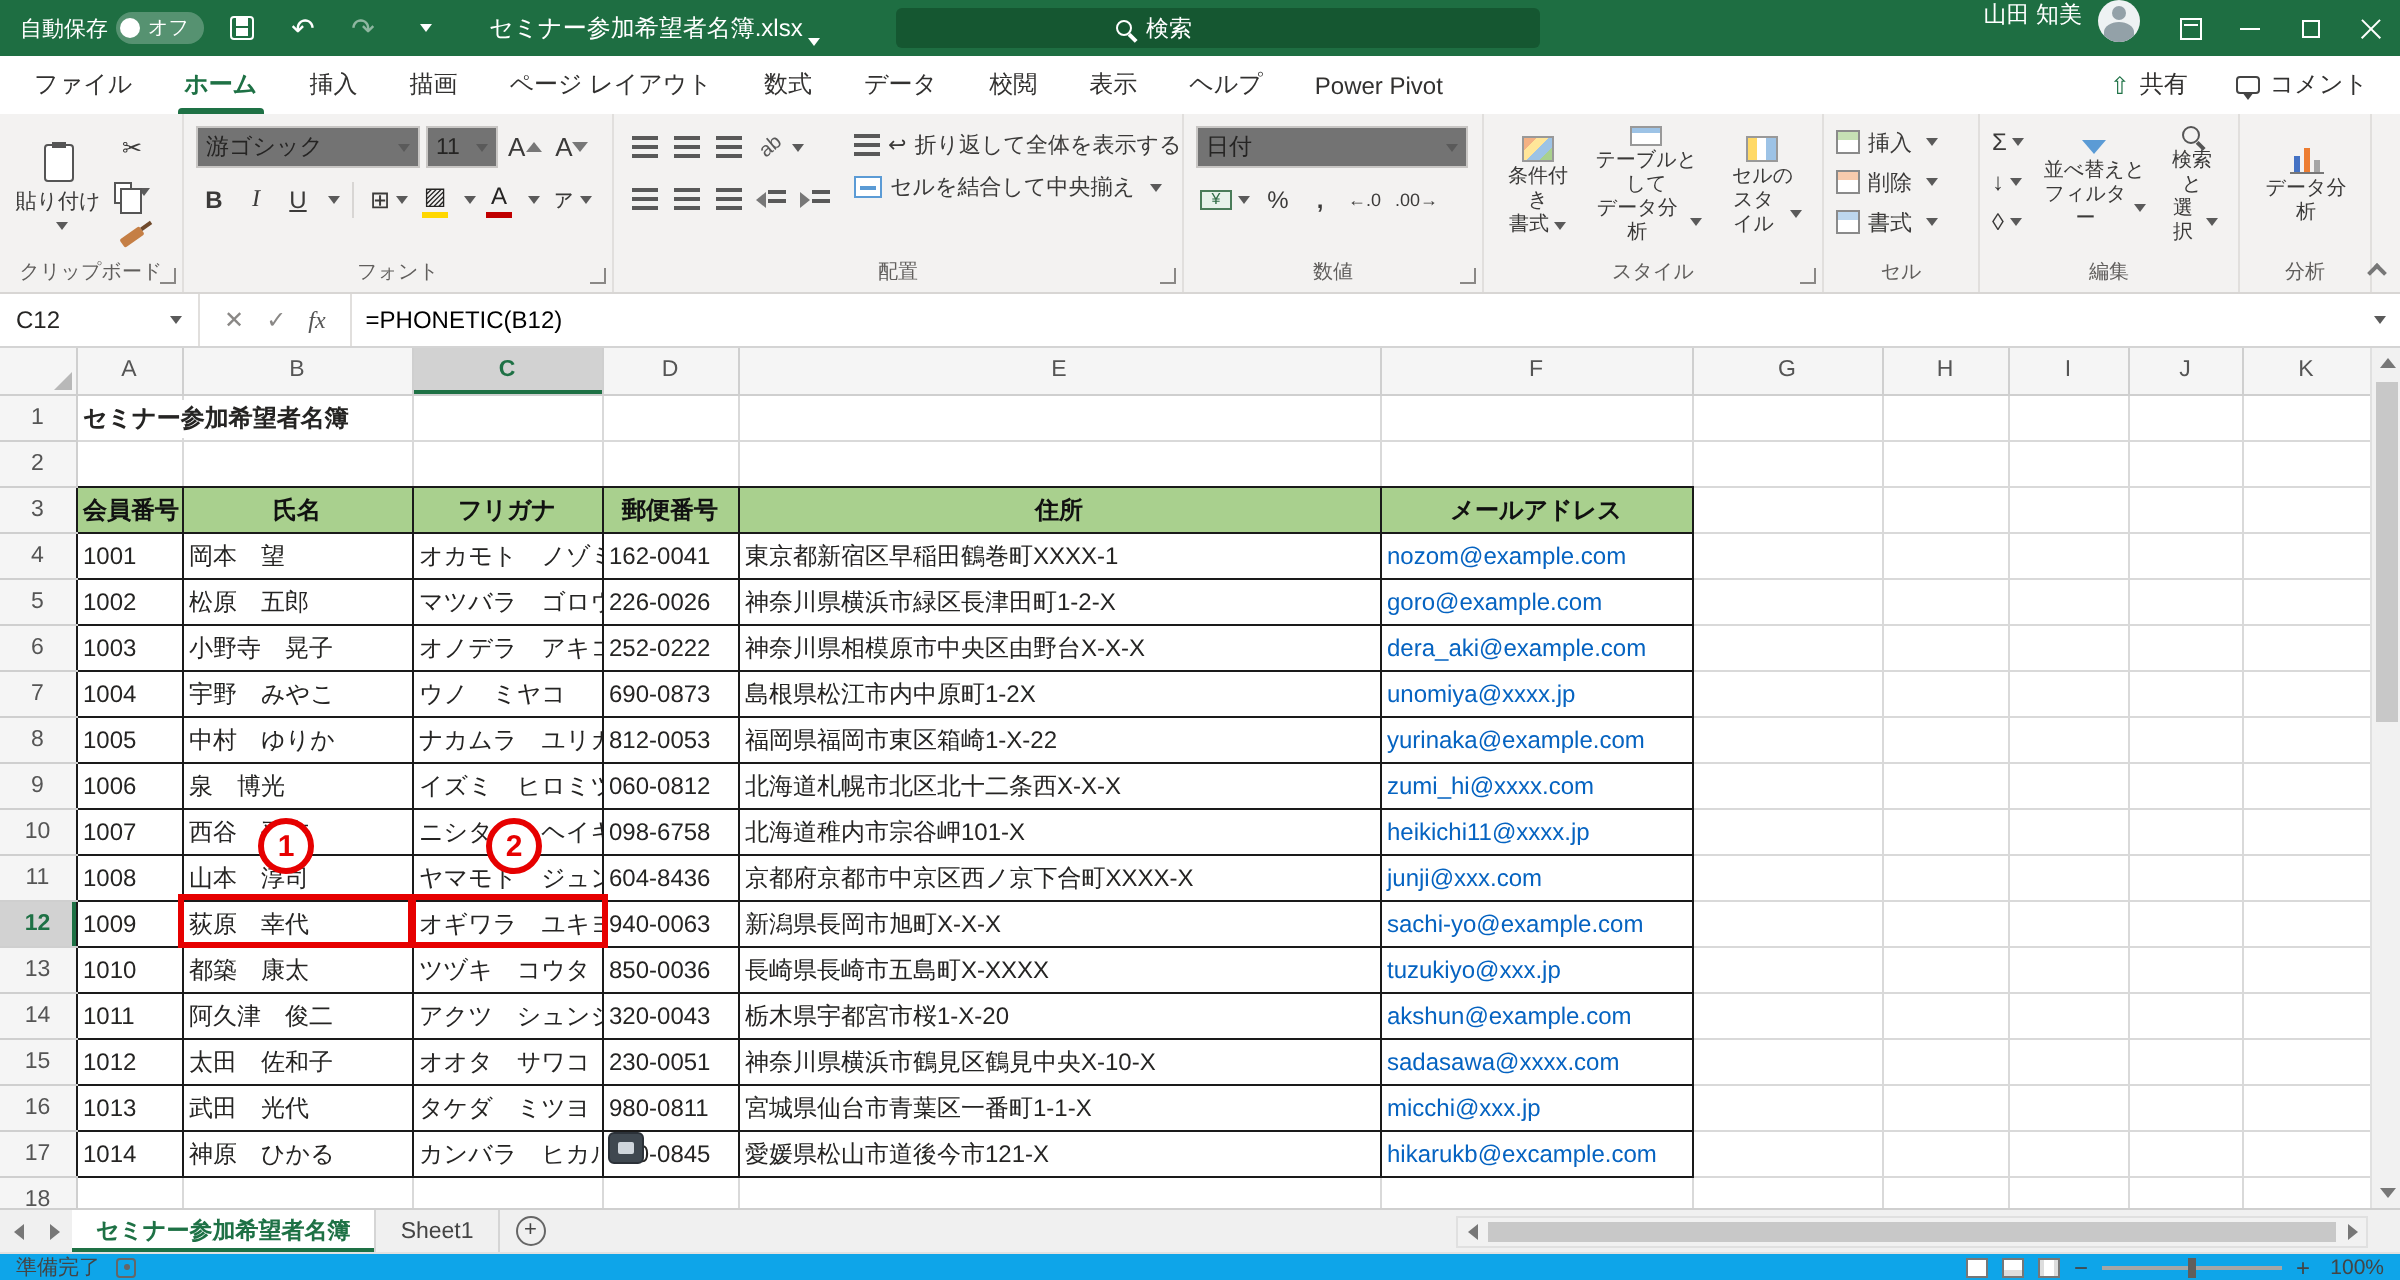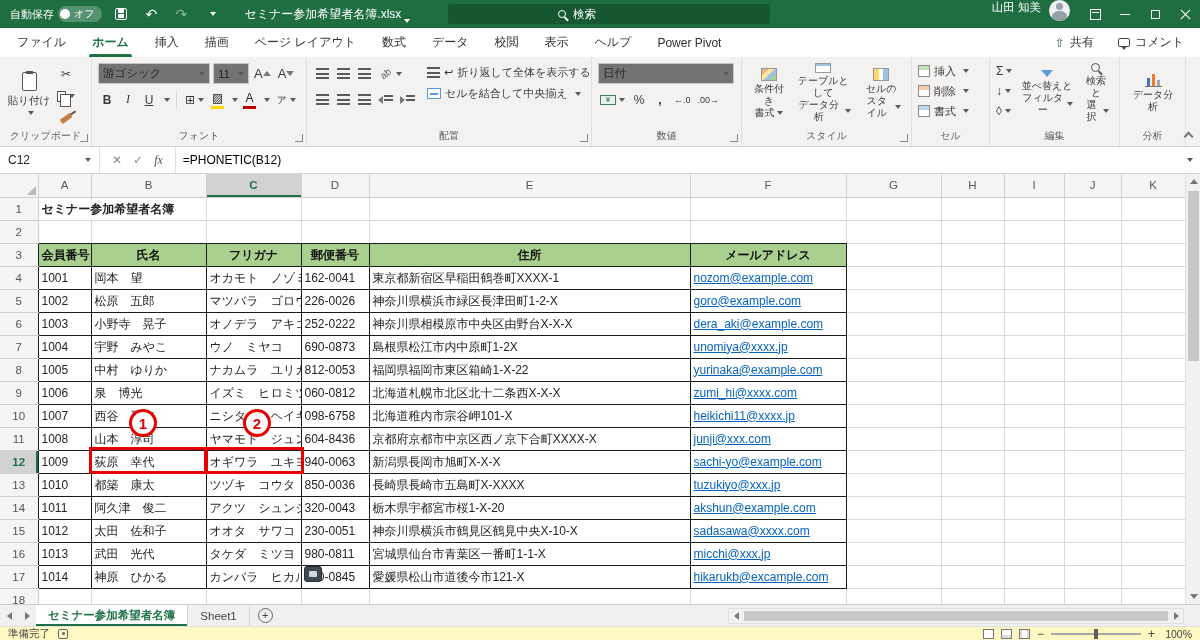--- a/index.html
+++ b/index.html
@@ -122,21 +122,21 @@
 .sheet .corner{position:relative}
 .sheet .corner::after{content:"";position:absolute;right:2px;bottom:2px;border-left:9px solid transparent;border-bottom:9px solid #b8b8b8}
 .sheet .csel{background:#d2d2d2;color:#1e7145;font-weight:bold;box-shadow:inset 0 -2px 0 #1e7145}
 .sheet .rsel{background:#d2d2d2;color:#1e7145;font-weight:bold;box-shadow:inset -2px 0 0 #1e7145}
 .sheet .tb{border-right-color:#1a1a1a;border-bottom-color:#1a1a1a}
 .sheet .pb{border-bottom-color:#1a1a1a}
 .sheet .rbk{border-right-color:#1a1a1a}
 .sheet .th3{background:#a9d08e;font-weight:bold;text-align:center;color:#111}
 .sheet .a1{position:relative;overflow:visible}
 .a1t{position:absolute;left:3px;top:2px;font-weight:bold;white-space:nowrap;background:#fff;z-index:2;line-height:19px}
-.lnk{color:#0563c1;text-decoration:underline;cursor:pointer}
+.lnk{color:#0563c1;cursor:pointer}
 .kana{font-size:11px}
 
 
 .redbox{position:absolute;border:3px solid #e60000;z-index:6;pointer-events:none}
 .mk{position:absolute;width:28px;height:28px;border-radius:50%;background:#fff;border:3.5px solid #e60000;color:#e60000;display:flex;align-items:center;justify-content:center;font-size:15px;font-weight:bold;z-index:7;pointer-events:none}
 .flag{position:absolute;left:304px;top:566px;width:18px;height:16px;background:#3f4850;border:1px solid #2b3138;border-radius:3px;z-index:5}
 .flag::after{content:"";position:absolute;left:4px;top:4px;width:8px;height:6px;background:#cfd6dc;border-radius:1px}
 
 
 .vscroll{position:absolute;right:0;top:174px;width:15px;height:430px;background:#f1f1f1;border-left:1px solid #e0e0e0}
@@ -147,21 +147,21 @@
 .sheetbar{position:absolute;left:0;top:604px;width:1200px;height:22px;background:#f0f0f0;border-top:1px solid #cfcfcf;display:flex;align-items:stretch}
 .snav{width:18px;display:flex;align-items:center;justify-content:center;cursor:pointer}
 .stab{display:flex;align-items:center;padding:0 12px;font-size:11.5px;color:#444;border-right:1px solid #d5d5d5;cursor:pointer;white-space:nowrap}
 .stab.active{background:#fff;color:#1e7145;font-weight:bold;box-shadow:inset 0 -2px 0 #1e7145}
 .addsheet{width:15px;height:15px;border:1px solid #666;border-radius:50%;display:flex;align-items:center;justify-content:center;font-size:11px;color:#444;margin:auto 8px;cursor:pointer;line-height:1}
 .hs{position:absolute;left:728px;right:16px;top:3px;height:16px;background:#f1f1f1;border:1px solid #e0e0e0;display:flex;align-items:center}
 .hsbtn{width:14px;height:100%;display:flex;align-items:center;justify-content:center;cursor:pointer}
 .hthumb{flex:1;height:10px;background:#c8c8c8;margin:0 1px;cursor:grab}
 
 
-.statusbar{position:absolute;left:0;top:626px;width:1200px;height:14px;background:#fef9c3;border-top:1px solid #e1e1e1;display:flex;align-items:center;font-size:10.5px;color:#444;padding:0 8px;gap:8px}
+.statusbar{position:absolute;left:0;top:626px;width:1200px;height:14px;background:#0ea5e9;border-top:1px solid #e1e1e1;display:flex;align-items:center;font-size:10.5px;color:#444;padding:0 8px;gap:8px}
 .ic-access{width:10px;height:10px;border:1px solid #666;border-radius:2px;position:relative}
 .ic-access::after{content:"";position:absolute;left:3px;top:2px;width:3px;height:3px;border-radius:50%;background:#666}
 .sb-right{margin-left:auto;display:flex;align-items:center;gap:7px}
 .vic{width:11px;height:10px;border:1px solid #777;background:#fff;cursor:pointer}
 .vic.v2{background:linear-gradient(#fff 0 60%,#ddd 60%)}
 .vic.v3{background:linear-gradient(90deg,#ddd 0 20%,#fff 20% 80%,#ddd 80%)}
 .zoomtrack{width:90px;height:2px;background:#a6a6a6;position:relative;cursor:pointer}
 .zoomthumb{position:absolute;left:43px;top:-4px;width:4px;height:10px;background:#605e5c}
 .zbtn{font-size:12px;color:#444;cursor:pointer;line-height:1}
 .zoomlvl{min-width:30px;text-align:right}

